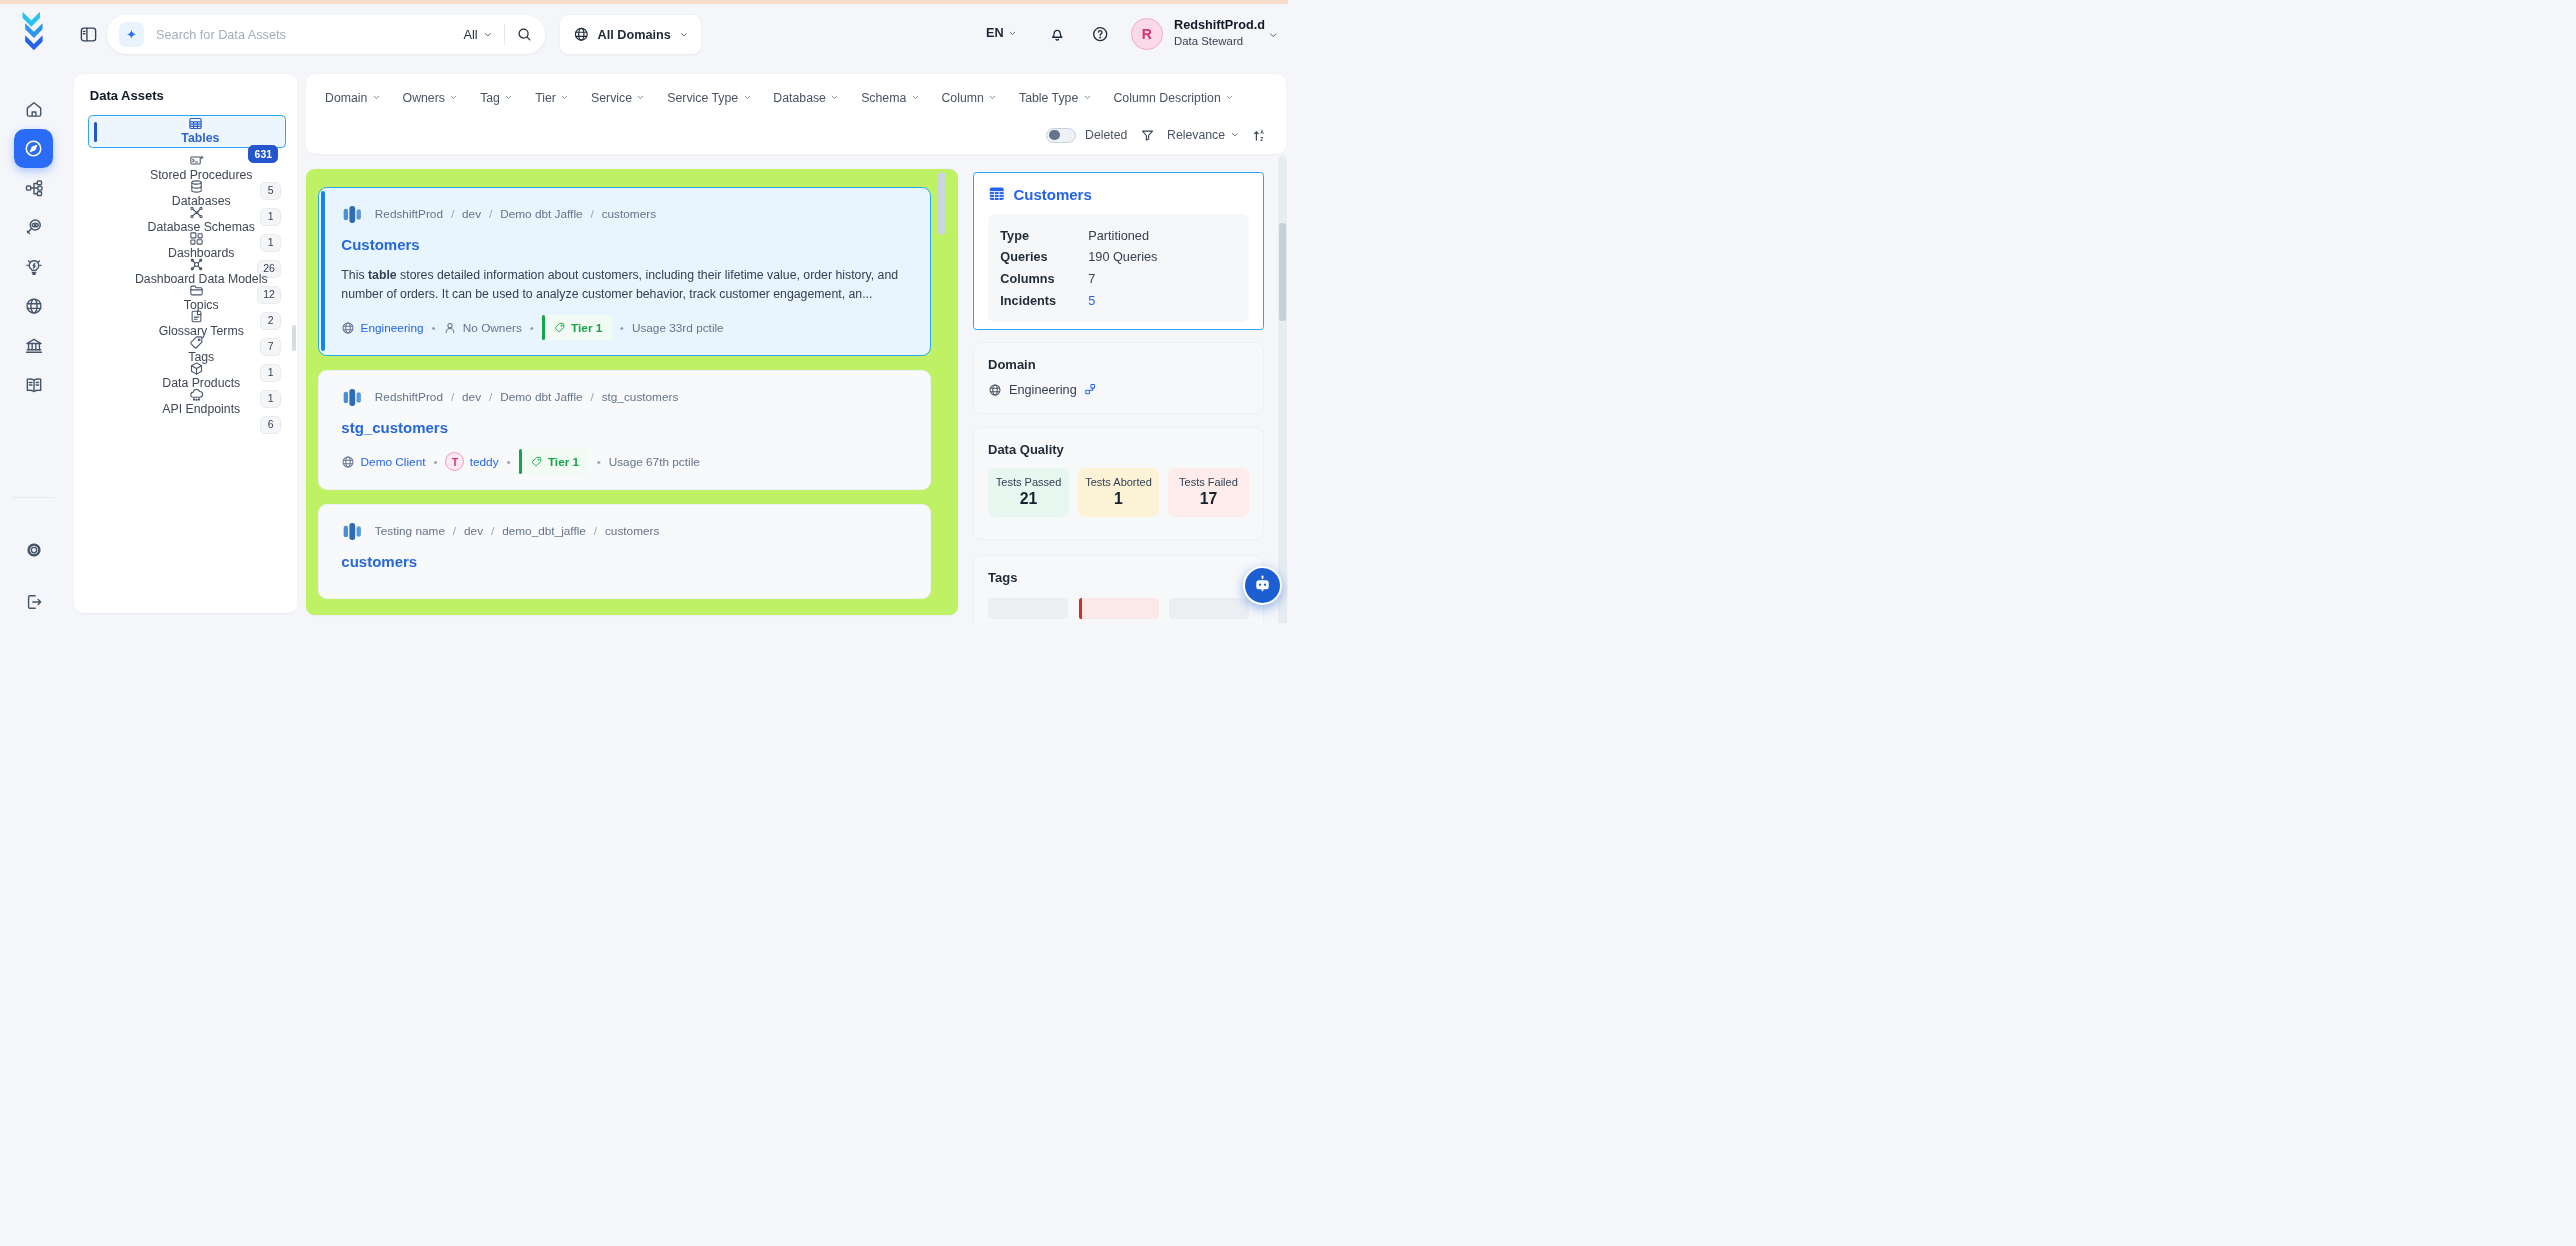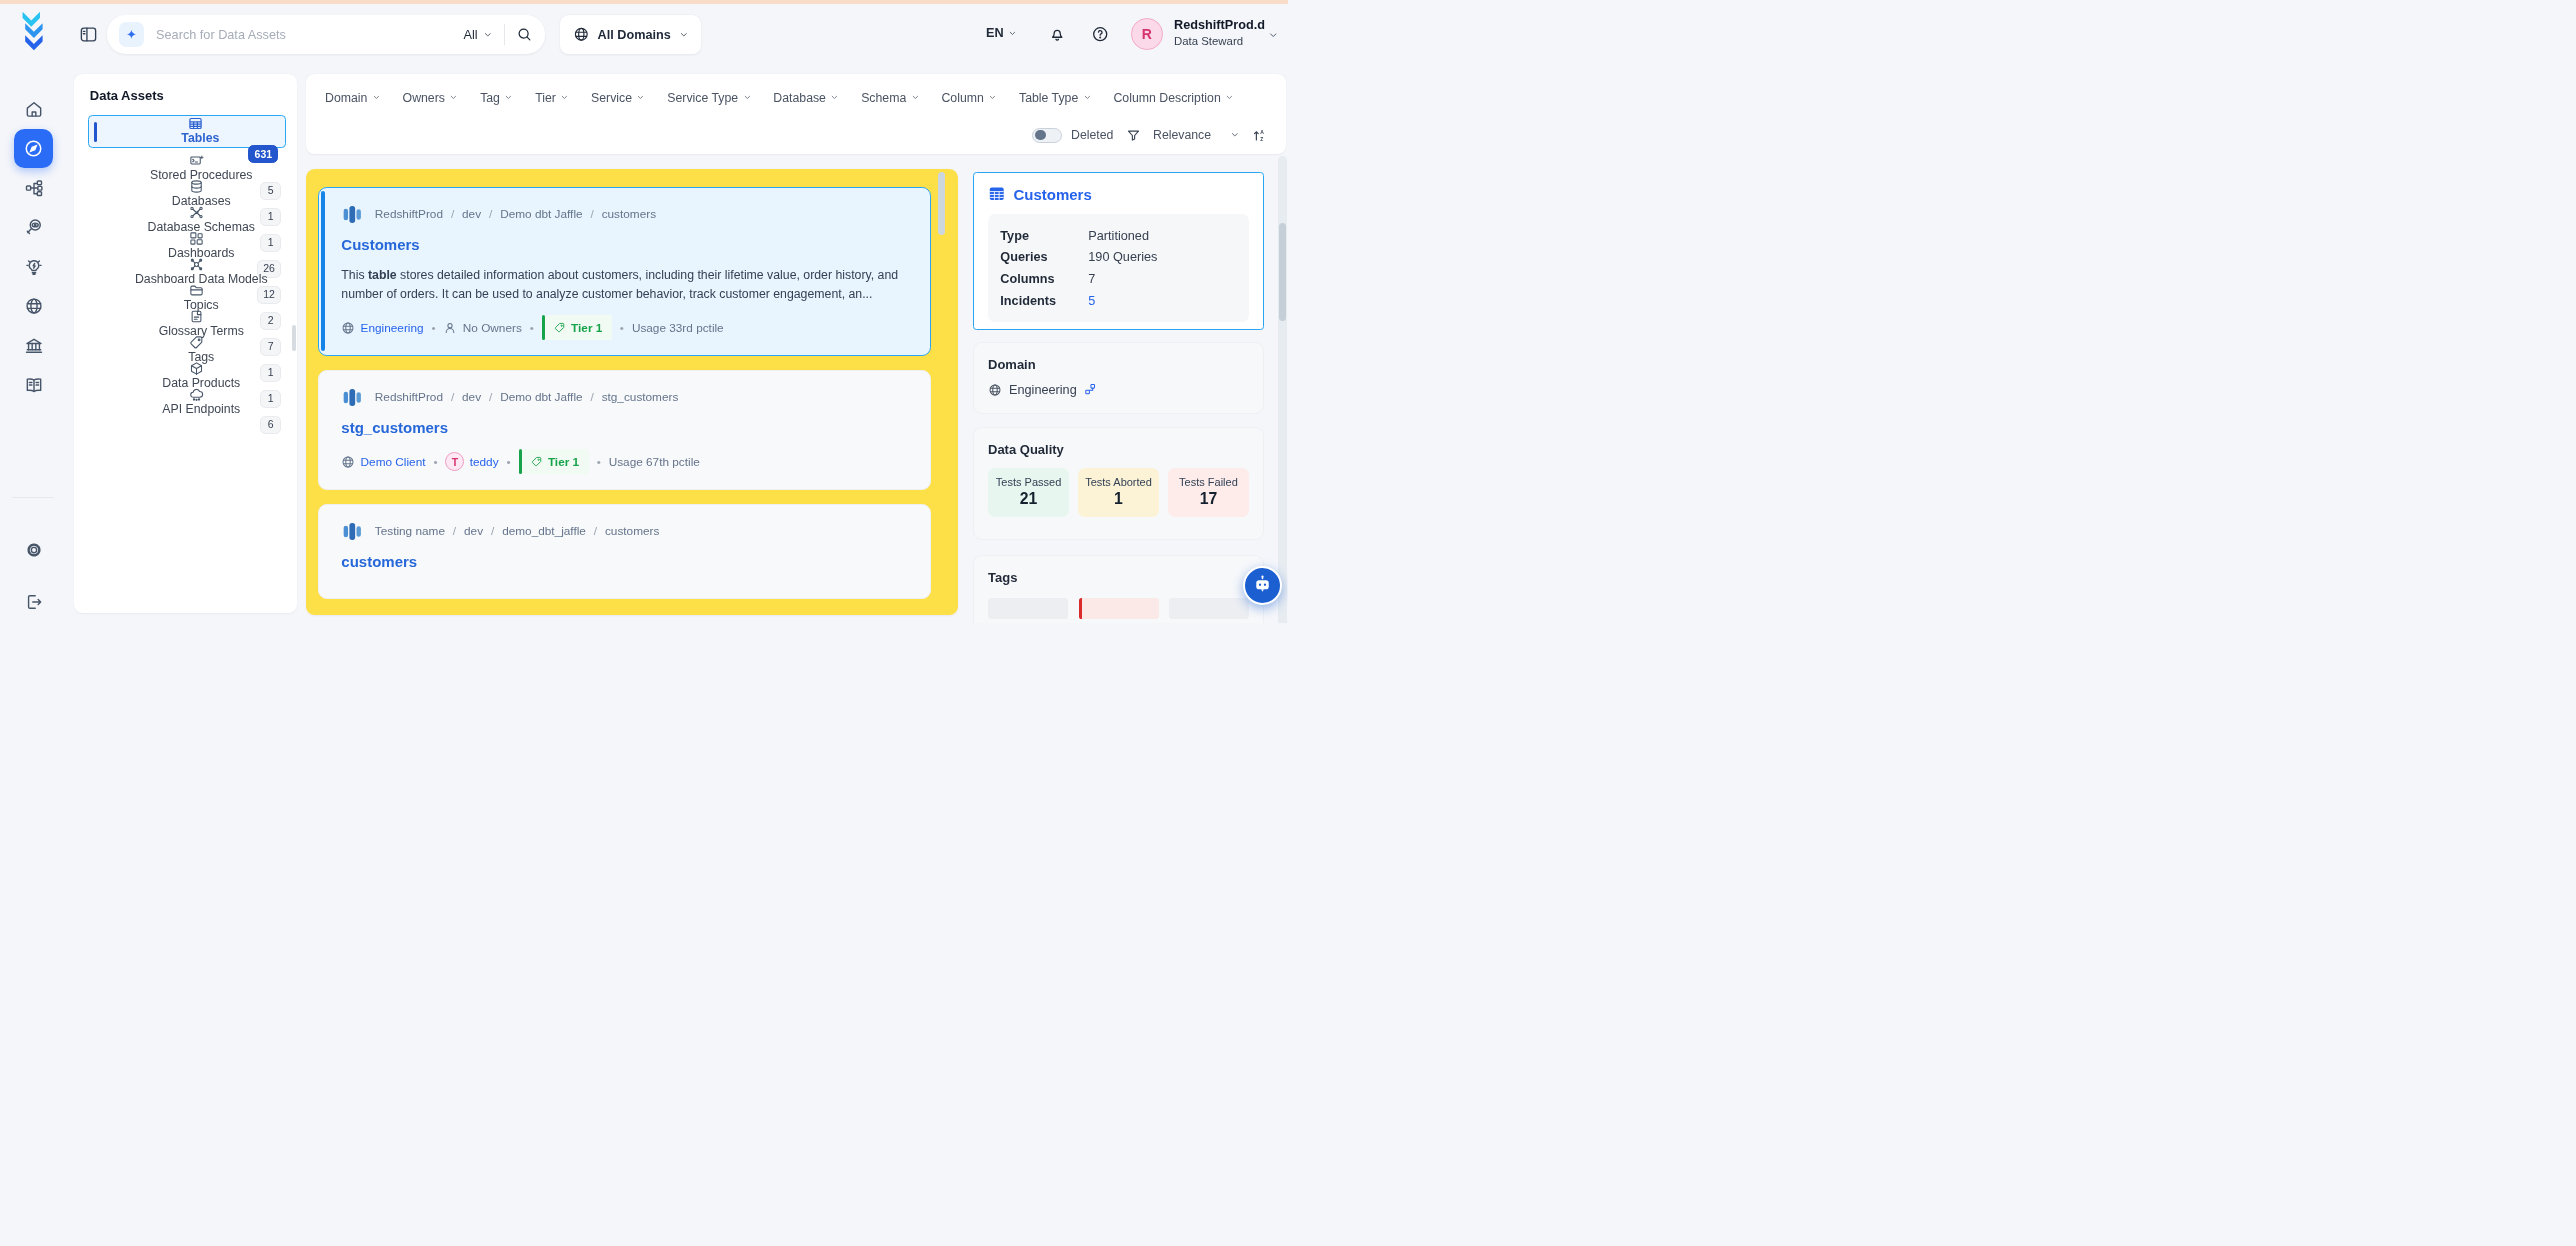--- a/index.html
+++ b/index.html
@@ -54,24 +54,24 @@
 
   
   .filter-panel { position:absolute; left:306px; top:74px; width:980px; height:80px; background:#fff; border-radius:8.8px;
                   box-shadow:0 0.9px 1.8px rgba(16,24,40,.05); }
   .filter-row { position:absolute; left:19px; top:16.6px; display:flex; gap:22px; }
   .f-drop { display:flex; align-items:center; gap:4.4px; font-size:12.3px; color:#4a5363; cursor:pointer; white-space:nowrap; }
   .filter-right { position:absolute; right:19px; bottom:11.4px; display:flex; align-items:center; gap:12.3px; }
   .toggle { width:30px; height:15px; border-radius:7.9px; background:#eef1f5; border:0.9px solid #c9d1da; position:relative; cursor:pointer; }
   .toggle .knob { position:absolute; left:1.8px; top:1.3px; width:10.5px; height:10.5px; border-radius:50%; background:#64748b; }
   .deleted-lbl { font-size:12.3px; color:#4a5363; margin-left:-3.5px; }
-  .sort-lbl { display:flex; align-items:center; gap:19px; font-size:12.3px; color:#4a5363; cursor:pointer; }
+  .sort-lbl { display:flex; align-items:center; gap:5px; font-size:12.3px; color:#4a5363; cursor:pointer; }
 
   
-  .results { position:absolute; left:306px; top:169px; width:652px; height:446px; background:#fde047; border-radius:8.8px;
+  .results { position:absolute; left:306px; top:169px; width:652px; height:446px; background:#bef264; border-radius:8.8px;
              box-shadow:0 0.9px 1.8px rgba(16,24,40,.05); padding:17.5px 26px 17.5px 12.3px; overflow:hidden; }
   .card { width:613px; border-radius:8.8px; background:#f8f9fb; border:0.9px solid #eef0f4; padding:15px 22px; margin-bottom:14px; position:relative; }
   .card.selected { background:#e9f5fe; border:1.8px solid #29a5f2; }
   .card.selected::before { content:''; position:absolute; left:1.8px; top:3.5px; bottom:3.5px; width:3.5px; border-radius:3.5px; background:#1583e8; }
   .crumb-row { display:flex; align-items:center; margin-bottom:10.5px; }
   .crumb { font-size:11.8px; color:#64748b; margin-left:10.5px; display:flex; align-items:center; }
   .crumb .sep { color:#9aa4b2; margin:0 7.9px; }
   .card-title { font-size:15px; font-weight:600; color:#2667d9; margin-bottom:13px; cursor:pointer; }
   .card-desc { font-size:12.3px; color:#334155; line-height:1.55; max-width:585px; margin-bottom:11.4px; }
   .card-foot { display:flex; align-items:center; gap:7.9px; font-size:11.8px; color:#64748b; }

